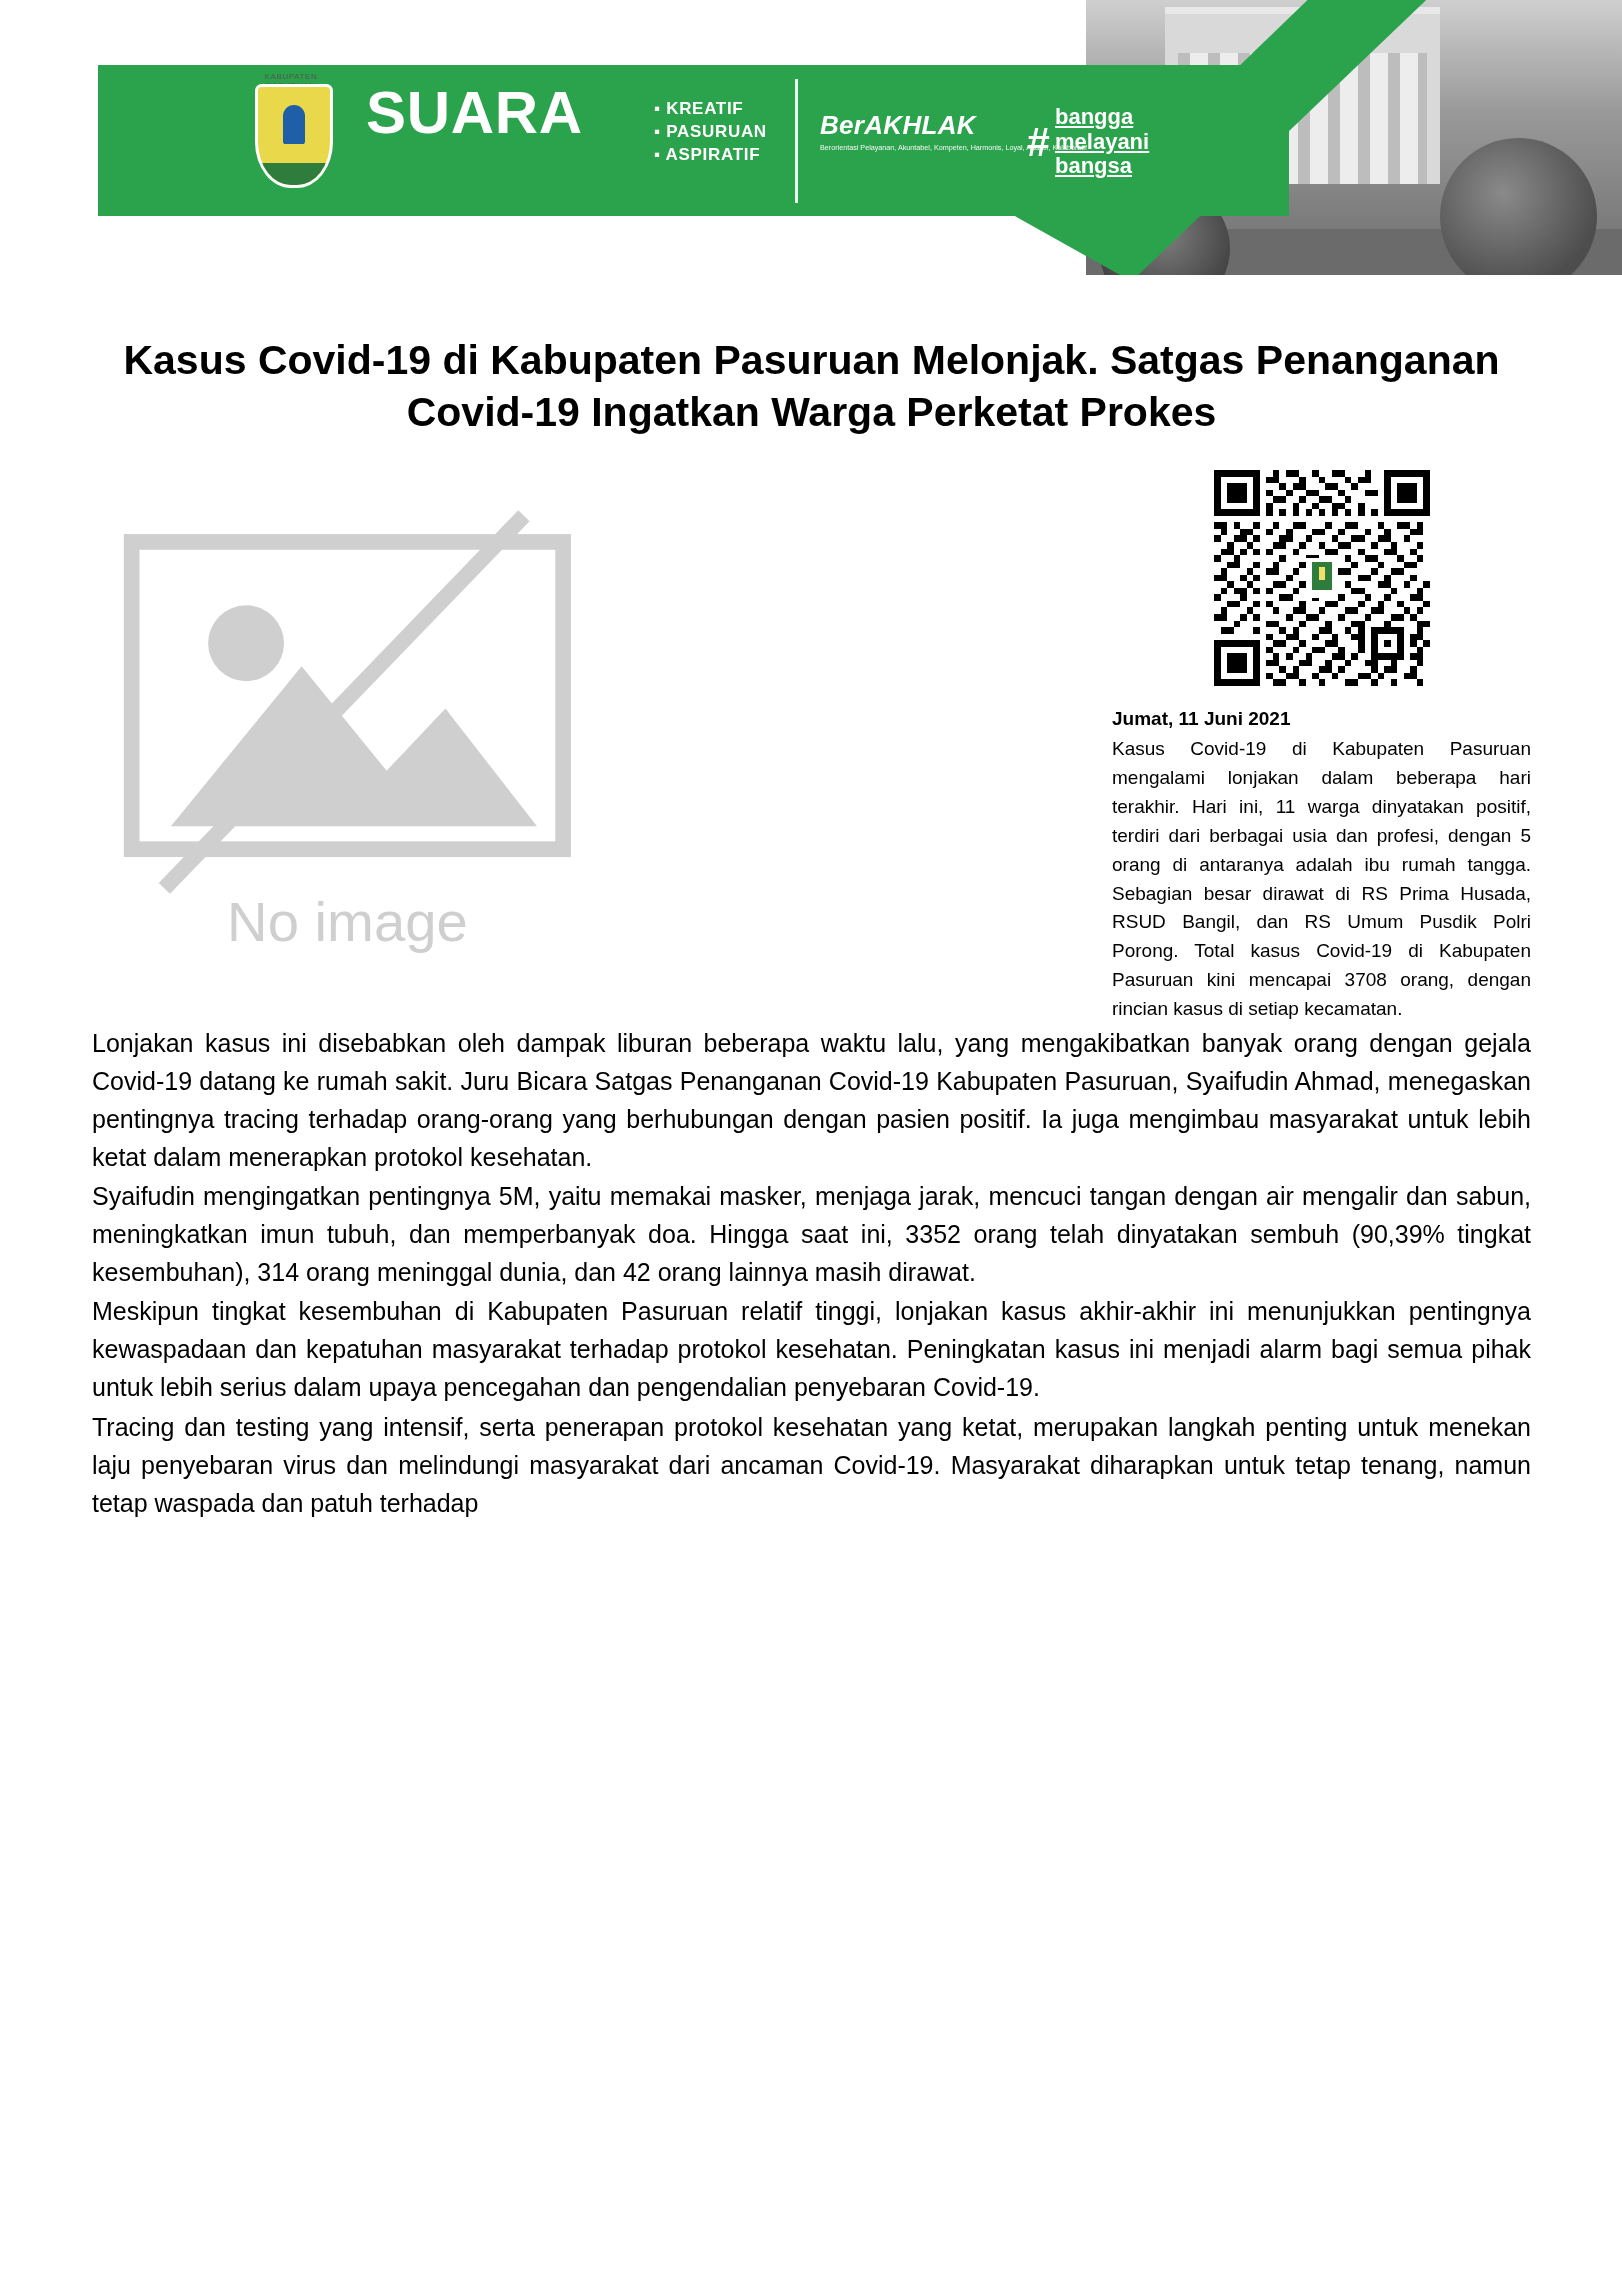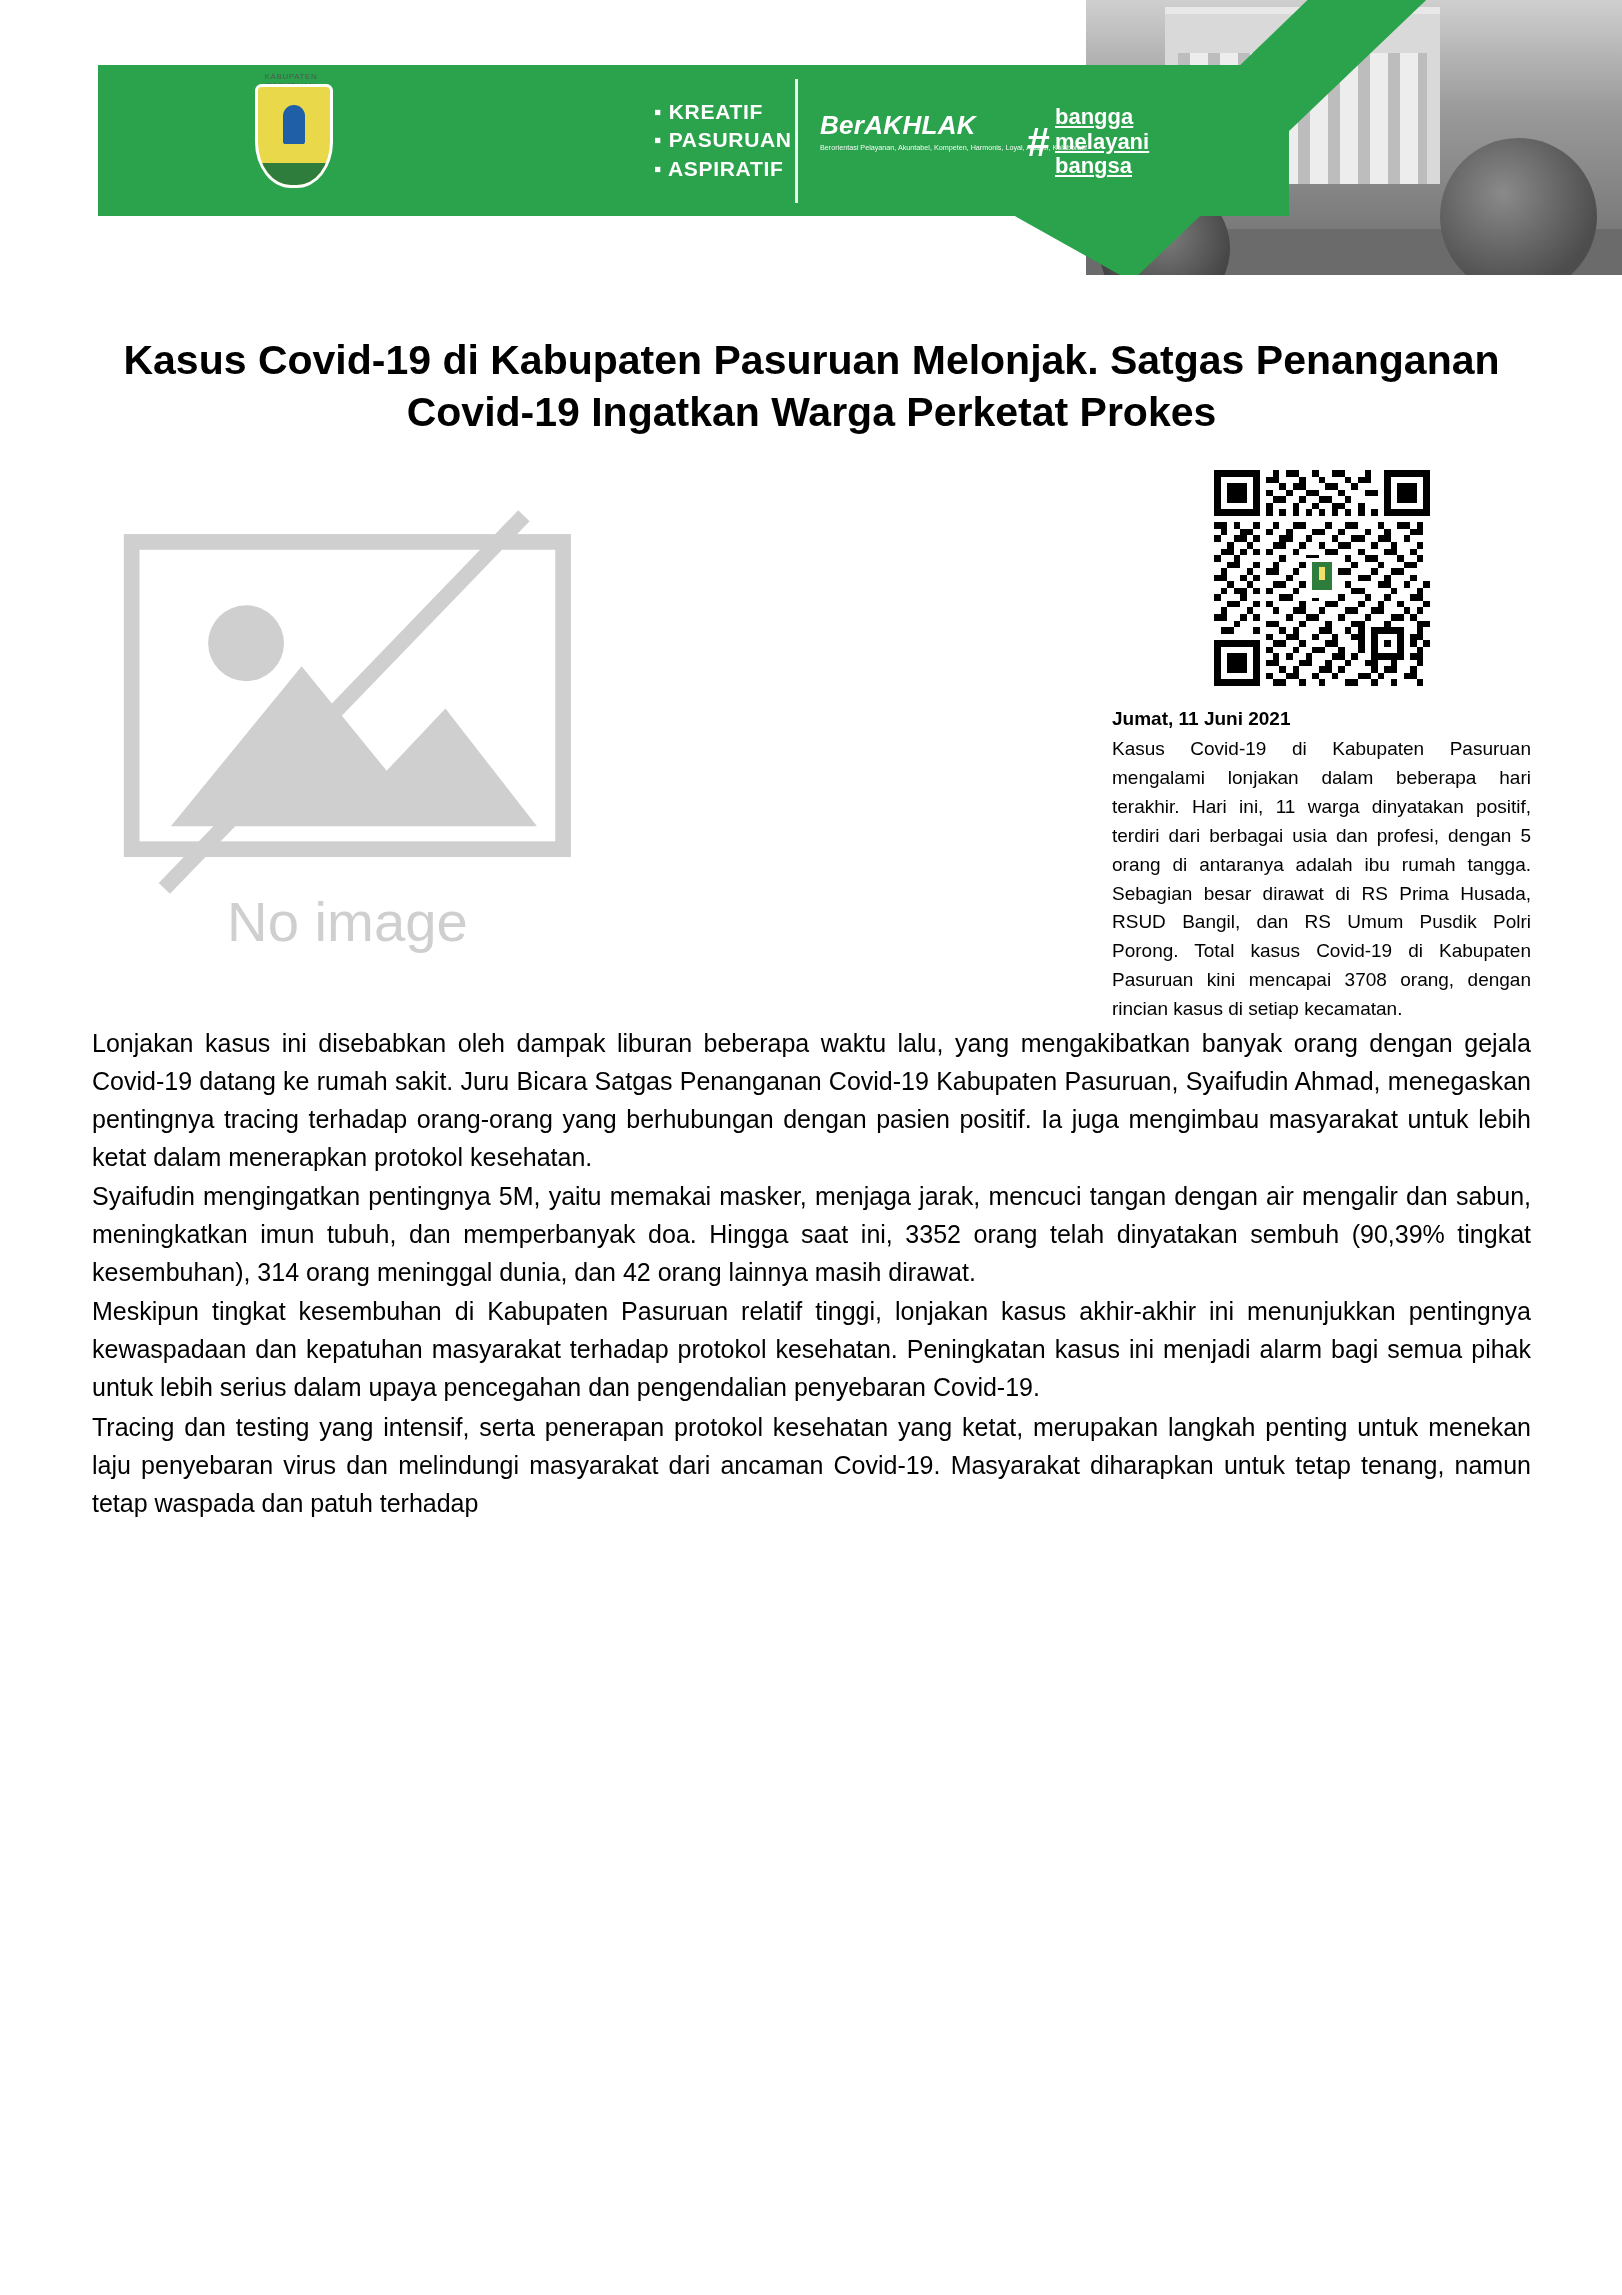--- a/index.html
+++ b/index.html
@@ -156,21 +156,21 @@
     letter-spacing: 0.7px;
   }
   .brand-suara { font-size: 60px; display: block; }
   .brand-pasuruan { font-size: 60px; display: block; }
 
   .tagline {
     position: absolute;
     left: 654px;
     top: 98px;
     color: #ffffff;
-    font-size: 21px;
+    font-size: 17px;
     font-weight: bold;
     line-height: 1.35;
     letter-spacing: 0.7px;
   }
   .tagline div:before {
     content: "▪ ";
   }
 
   .divider-v {
     position: absolute;
@@ -296,20 +296,21 @@
       <path d="M0 150 L0 330 L250 470 L700 40 L700 0 L560 0 L250 300 Z" fill="#2ba24c"></path>
     </svg>
   </div>
 
   <div class="logo-crest">
     <div class="crest-cap">KABUPATEN PASURUAN</div>
     <div class="crest-shape"></div>
   </div>
 
   <div class="brand-text">
+    <span class="brand-suara">SUARA</span>
   </div>
 
   <div class="tagline">
     <div>KREATIF</div>
     <div>PASURUAN</div>
     <div>ASPIRATIF</div>
   </div>
 
   <div class="divider-v"></div>
 

